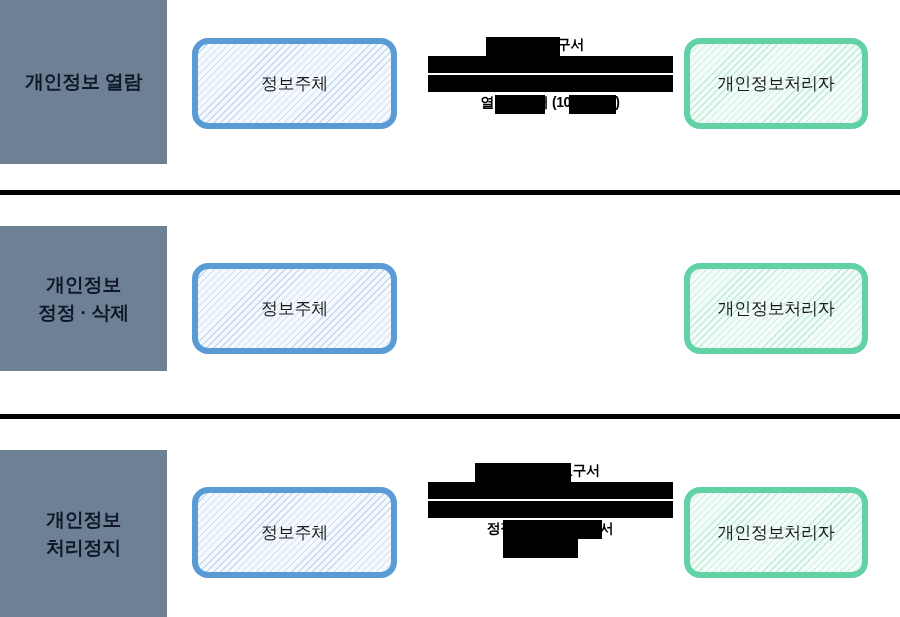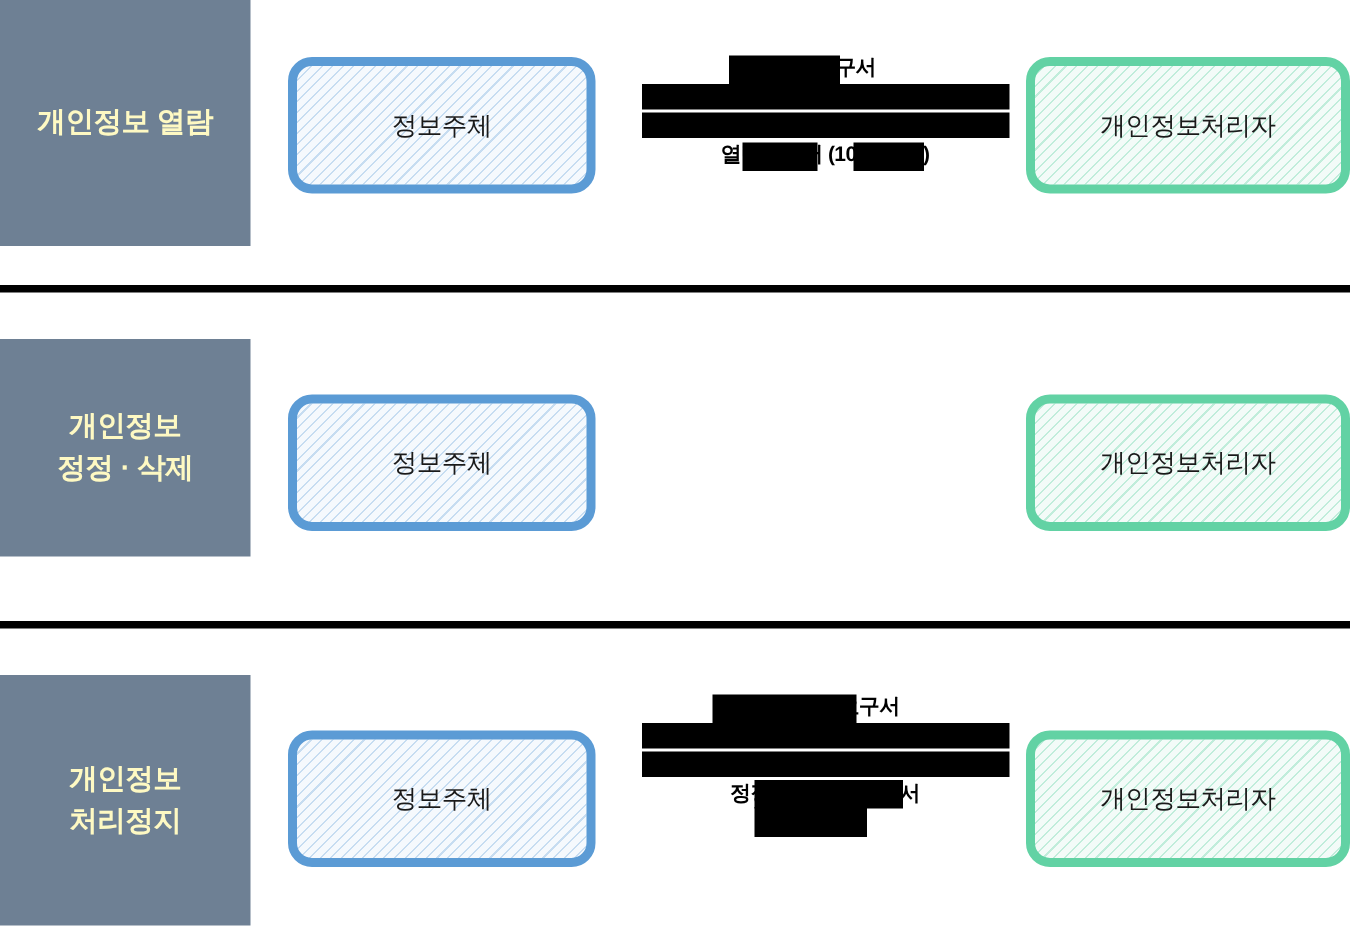--- a/index.html
+++ b/index.html
@@ -40,21 +40,21 @@
     display: flex;
     align-items: center;
     justify-content: center;
     text-align: center;
   }
   .row-1 .cat-panel { top: 0; height: 164px; }
   .row-2 .cat-panel { top: 26px; height: 145px; }
   .row-3 .cat-panel { top: 26px; height: 167px; }
 
   .cat-label {
-    color: #fef9c3;
+    color: #0f172a;
     font-size: 19px;
     font-weight: 700;
     line-height: 1.45;
     letter-spacing: -0.3px;
     white-space: pre-line;
   }
 
   
   .actor-box {
     position: absolute;
@@ -81,21 +81,21 @@
     background-color: #F5F9FD;
     background-image: repeating-linear-gradient(
         -45deg,
         rgba(91,155,213,0.30) 0px,
         rgba(91,155,213,0.30) 1px,
         rgba(255,255,255,0) 1px,
         rgba(255,255,255,0) 5px);
   }
   .actor-controller {
     left: 684px;
-    width: 216px;
+    width: 184px;
     height: 91px;
     border: 6px solid #62D2A4;
     background-color: #F3FBF8;
     background-image: repeating-linear-gradient(
         -45deg,
         rgba(98,210,164,0.35) 0px,
         rgba(98,210,164,0.35) 1px,
         rgba(255,255,255,0) 1px,
         rgba(255,255,255,0) 5px);
   }

